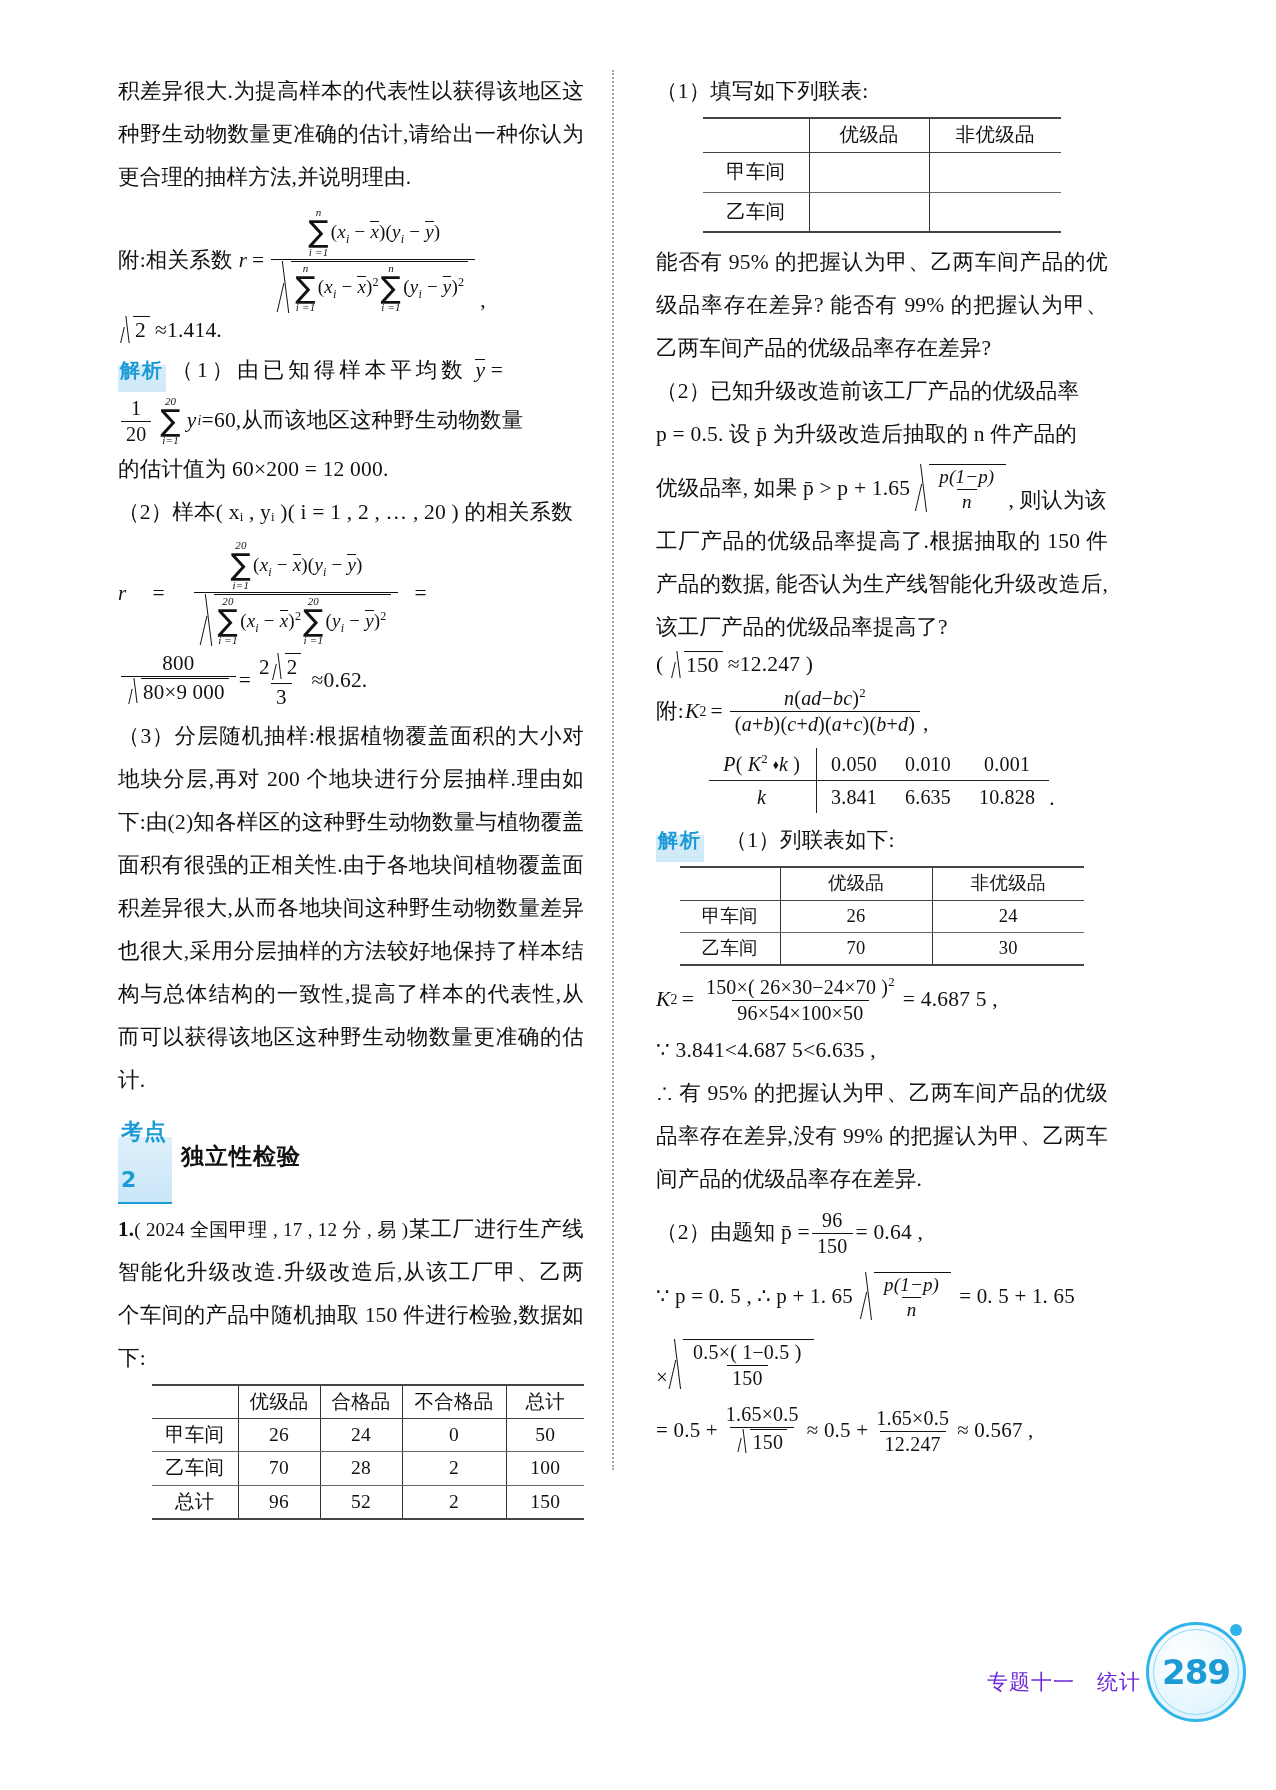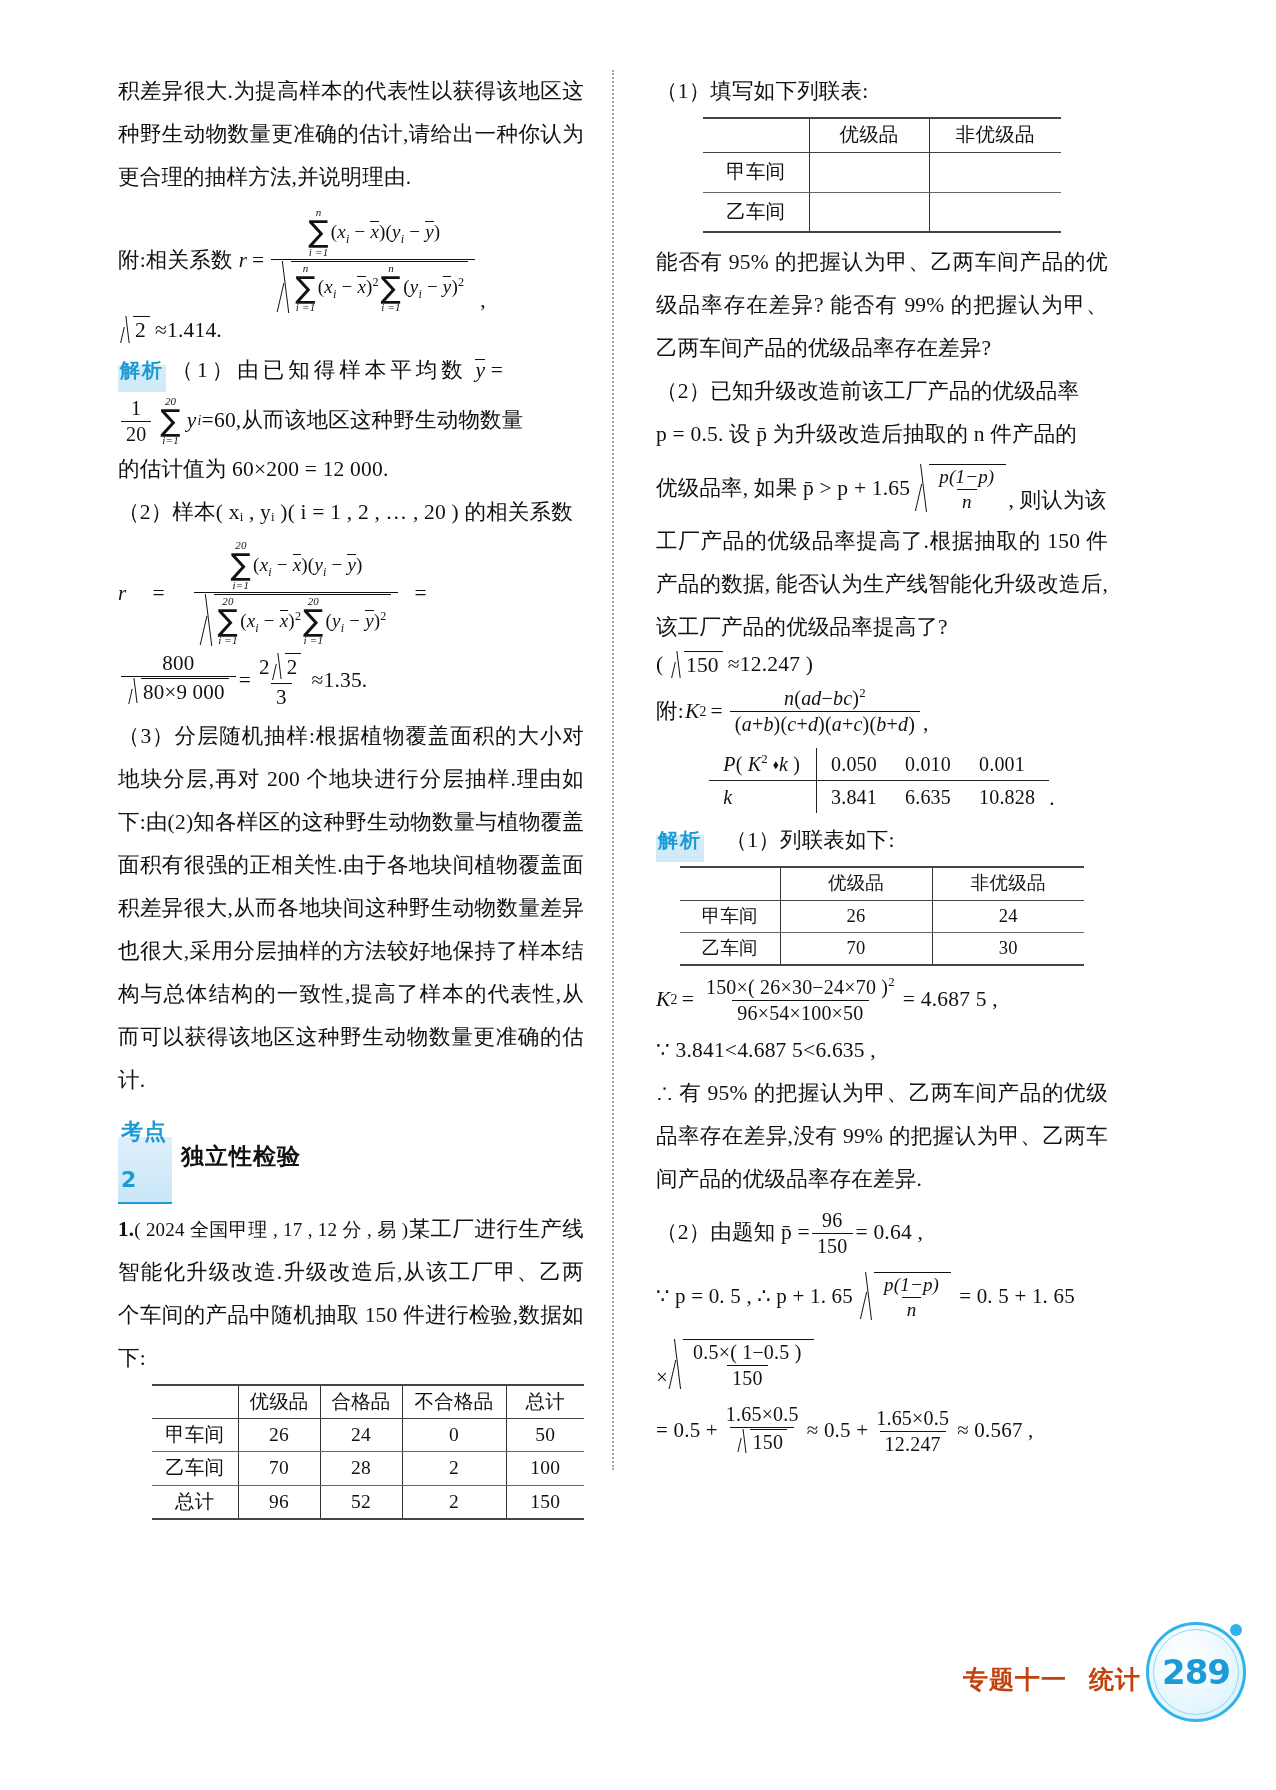--- a/index.html
+++ b/index.html
@@ -127,20 +127,21 @@
   table.gt tr.topline td, table.gt tr.topline th { border-top: 2.2px solid #444; }
   table.gt thead th { border-bottom: 1.2px solid #444; }
   table.gt tbody tr td { border-bottom: 1.1px solid #666; }
   table.gt tbody tr:last-child td { border-bottom: 2.2px solid #444; }
   table.gt td:first-child, table.gt th:first-child { border-left: none; }
   table.gt td:last-child, table.gt th:last-child { border-right: none; }
 
   table.kt { border-collapse: collapse; font-size: 20px; margin: 6px 0 2px 0; }
   table.kt td {
     padding: 3px 14px;
+    text-align: center;
     line-height: 1.3;
   }
   table.kt td.lbl { border-right: 1.6px solid #222; padding-right: 16px; }
   table.kt tr.r1 td { border-bottom: 1.4px solid #222; }
 
   
   .jiexi {
     display: inline-block;
     color: #1b9ad6;
     font-family: "DejaVu Sans", "Liberation Sans", sans-serif;
@@ -192,23 +193,23 @@
     position: absolute;
     left: 0; right: 0;
     bottom: 72px;
     height: 80px;
   }
   .footer-text {
     position: absolute;
     right: 135px;
     bottom: 22px;
     font-family: "DejaVu Sans", "Liberation Sans", sans-serif;
-    font-size: 25px;
-    font-weight: bold;
-    color: #c2410c;
+    font-size: 21px;
+    font-weight: normal;
+    color: #6d28d9;
     letter-spacing: 1px;
   }
   .footer-text .sep { display: inline-block; width: 22px; }
   .pagebubble {
     position: absolute;
     right: 26px;
     bottom: -8px;
     width: 104px;
     height: 104px;
   }
@@ -379,21 +380,21 @@
         <span>=</span>
         <span class="frac" style="font-size:21px;">
           <span class="num">
             <span class="mathline" style="justify-content:center;">2<span class="sqrt">
                   <span class="radical"></span>
                   <span class="radicand">2</span>
                 </span></span>
           </span>
           <span class="den">3</span>
         </span>
-        <span>≈1.35.</span>
+        <span>≈0.62.</span>
       </div>
 
       <p style="margin-top:4px;">（3）分层随机抽样:根据植物覆盖面积的大小对地块分层,再对 200 个地块进行分层抽样.理由如下:由(2)知各样区的这种野生动物数量与植物覆盖面积有很强的正相关性.由于各地块间植物覆盖面积差异很大,从而各地块间这种野生动物数量差异也很大,采用分层抽样的方法较好地保持了样本结构与总体结构的一致性,提高了样本的代表性,从而可以获得该地区这种野生动物数量更准确的估计.</p>
 
       <div class="kaodian-row">
         <span class="kaodian-badge">
           <span>考点</span>
           <span>2</span>
         </span>
         <span class="kaodian-title">独立性检验</span>

